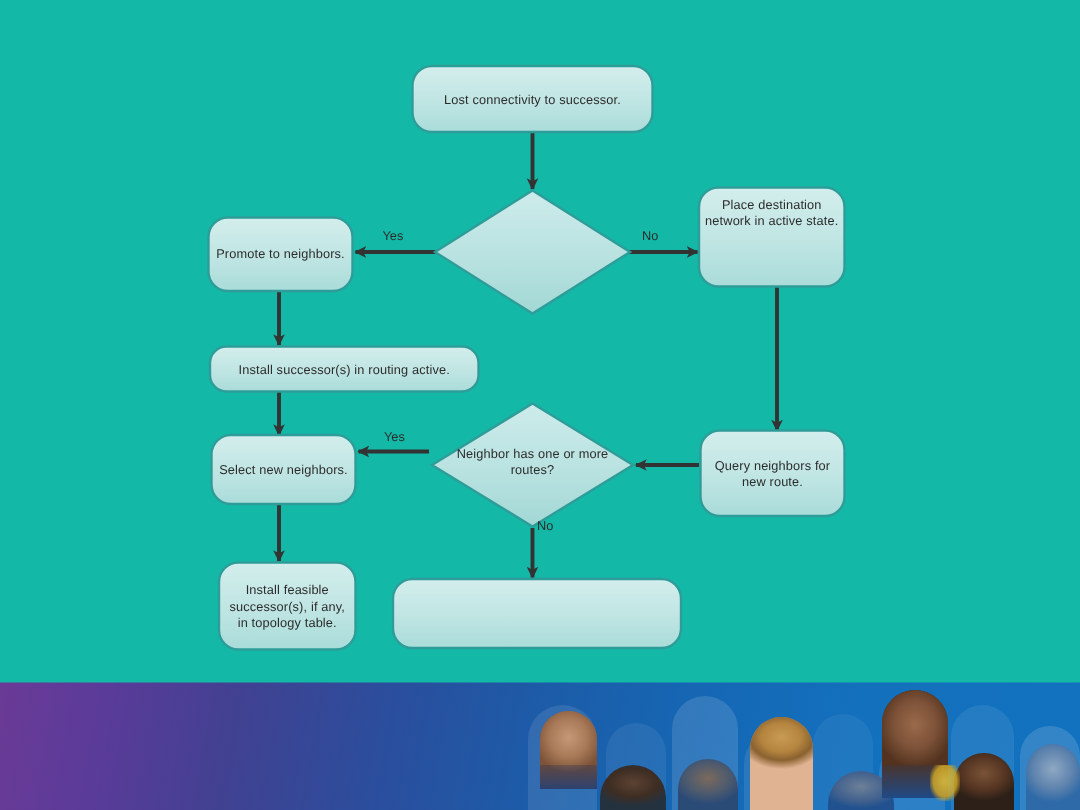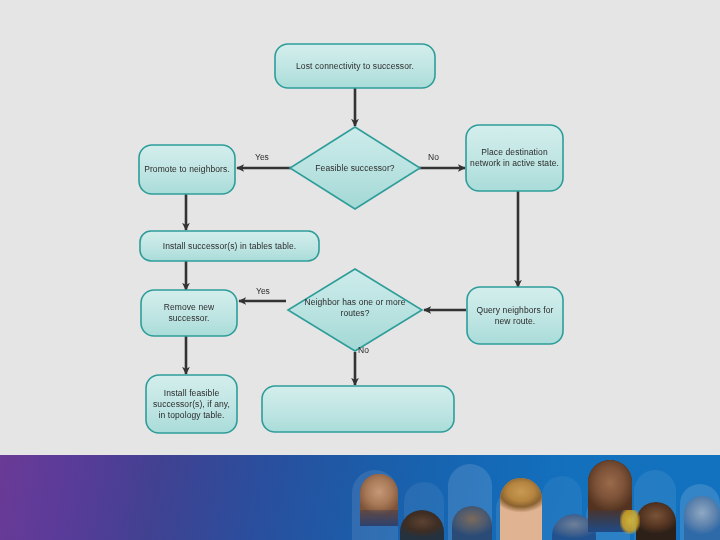--- a/index.html
+++ b/index.html
@@ -11,21 +11,21 @@
     width: 720px;
     height: 540px;
     position: relative;
     overflow: hidden;
     font-family: "Liberation Sans", sans-serif;
   }
 
   #slide {
     position: absolute;
     inset: 0;
-    background: #e5e5e5;
+    background: #14b8a6;
     text-decoration: underline;
   }
 
   
   #flow {
     position: absolute;
     left: 0;
     top: 0;
     width: 720px;
     height: 455px;
@@ -157,31 +157,30 @@
 
       <rect x="467" y="287" width="96" height="57" rx="13" ry="13" fill="url(#boxfill)" stroke="#2e9d99" stroke-width="1.6"></rect>
 
       <rect x="146" y="375" width="91" height="58" rx="13" ry="13" fill="url(#boxfill)" stroke="#2e9d99" stroke-width="1.6"></rect>
 
       <rect x="262" y="386" width="192" height="46" rx="13" ry="13" fill="url(#boxfill)" stroke="#2e9d99" stroke-width="1.6"></rect>
     </svg>
 
     <div class="node-text" style="left:278px; top:46px; width:154px; height:40px;">Lost connectivity to successor.</div>
 
-    <div class="node-text" style="left:300px; top:152px; width:110px; height:32px;">Feasible successor?</div>
 
     <div class="node-text" style="left:142px; top:148px; width:90px; height:43px;">Promote to neighbors.</div>
 
-    <div class="node-text" style="left:469px; top:128px; width:91px; height:60px;">Place destination network in active state.</div>
-
-    <div class="node-text" style="left:143px; top:233px; width:173px; height:26px;">Install successor(s) in tables table.</div>
+    <div class="node-text" style="left:469px; top:112px; width:91px; height:60px;">Place destination network in active state.</div>
+
+    <div class="node-text" style="left:143px; top:233px; width:173px; height:26px;">Install successor(s) in routing active.</div>
 
     <div class="node-text" style="left:295px; top:292px; width:120px; height:32px;">Neighbor has one or more routes?</div>
 
-    <div class="node-text" style="left:144px; top:293px; width:90px; height:40px;">Remove new successor.</div>
+    <div class="node-text" style="left:144px; top:293px; width:90px; height:40px;">Select new neighbors.</div>
 
     <div class="node-text" style="left:149px; top:378px; width:85px; height:52px;">Install feasible successor(s), if any, in topology table.</div>
 
     <div class="node-text" style="left:470px; top:290px; width:90px; height:51px;">Query neighbors for new route.</div>
 
 
     <div class="edge-label" style="left:255px; top:152px;">Yes</div>
 
     <div class="edge-label" style="left:428px; top:152px;">No</div>
 

